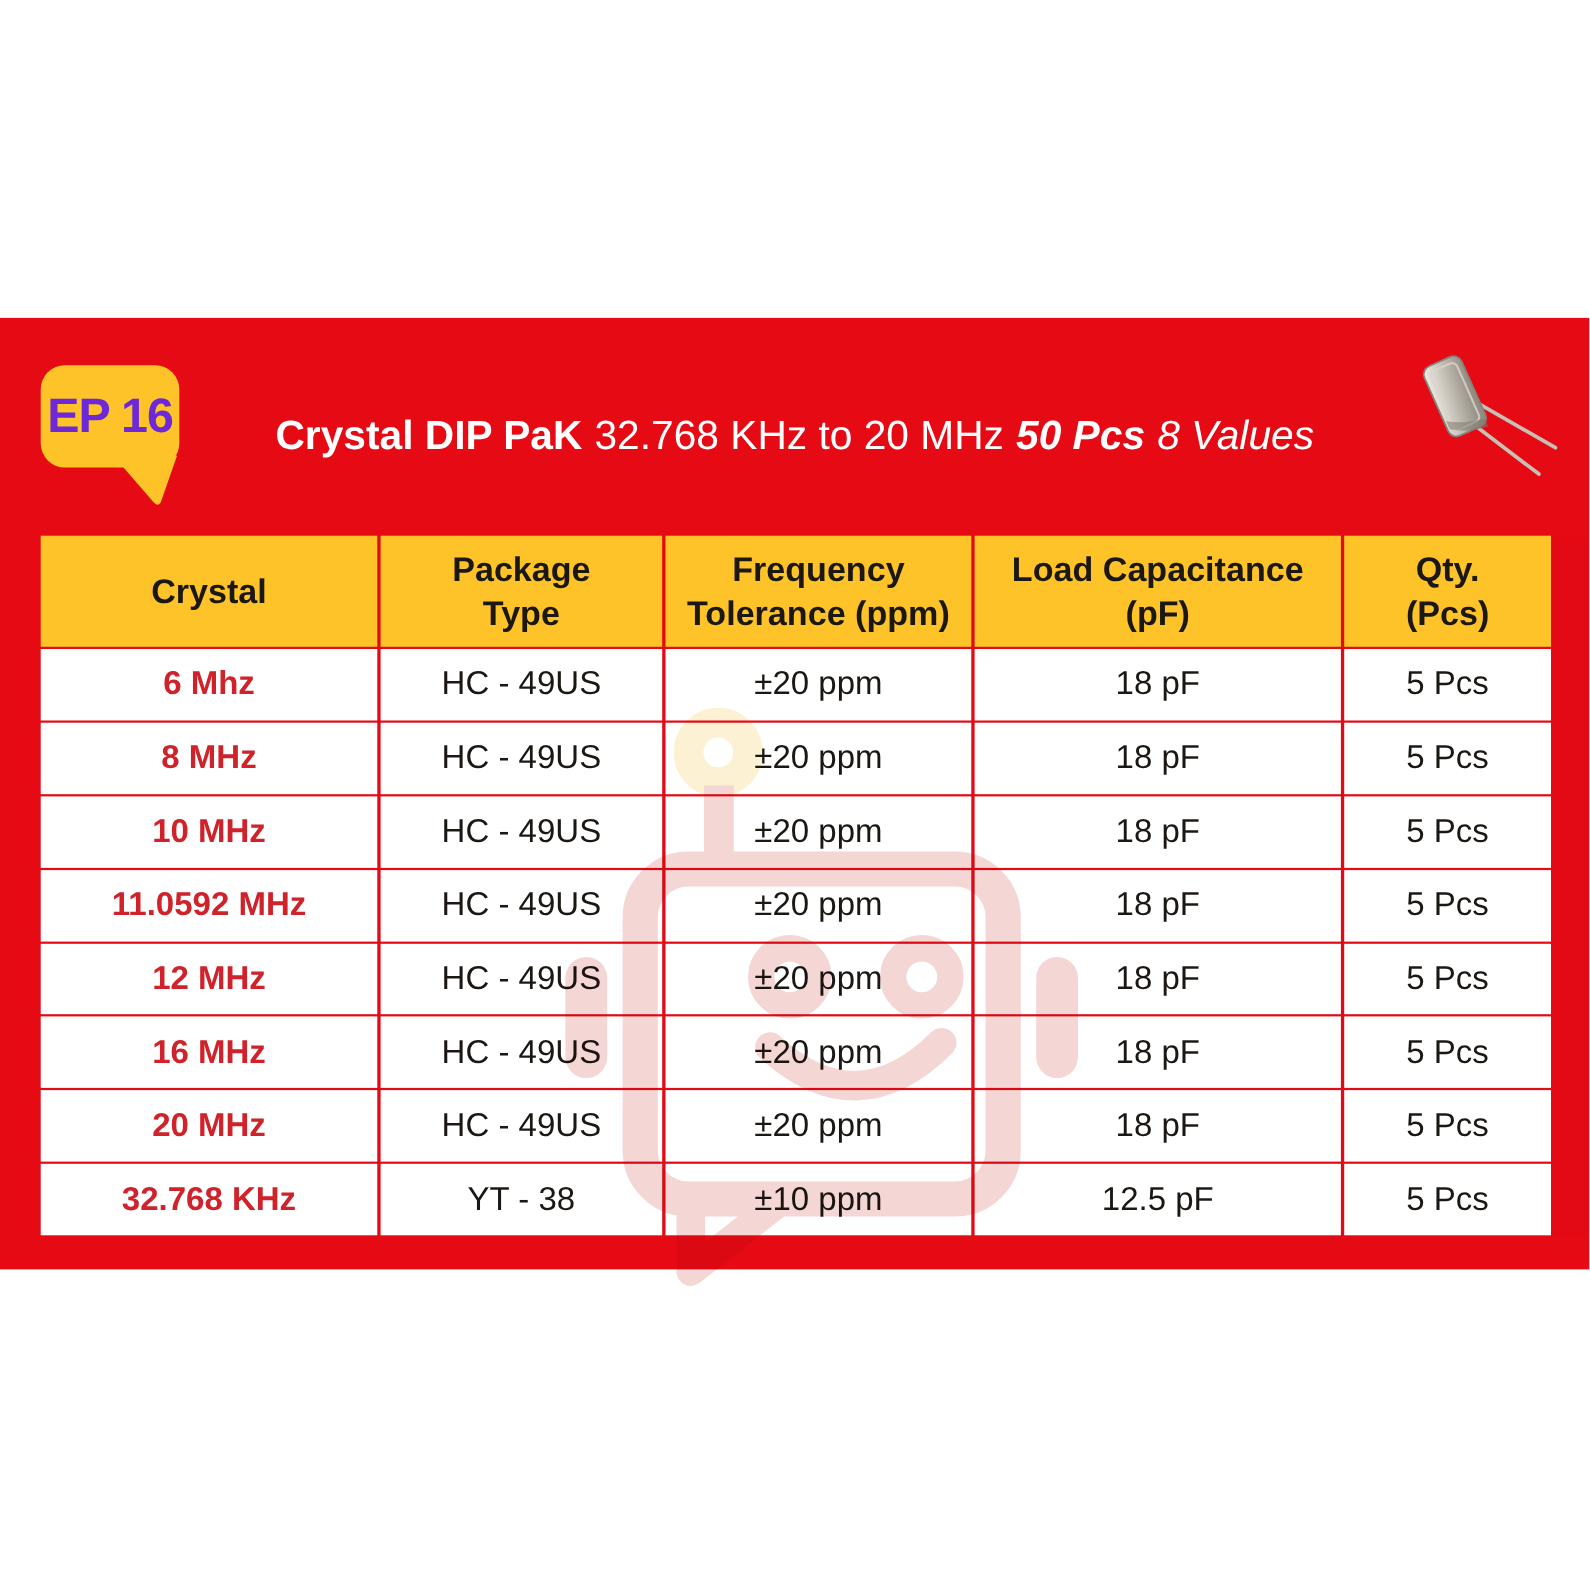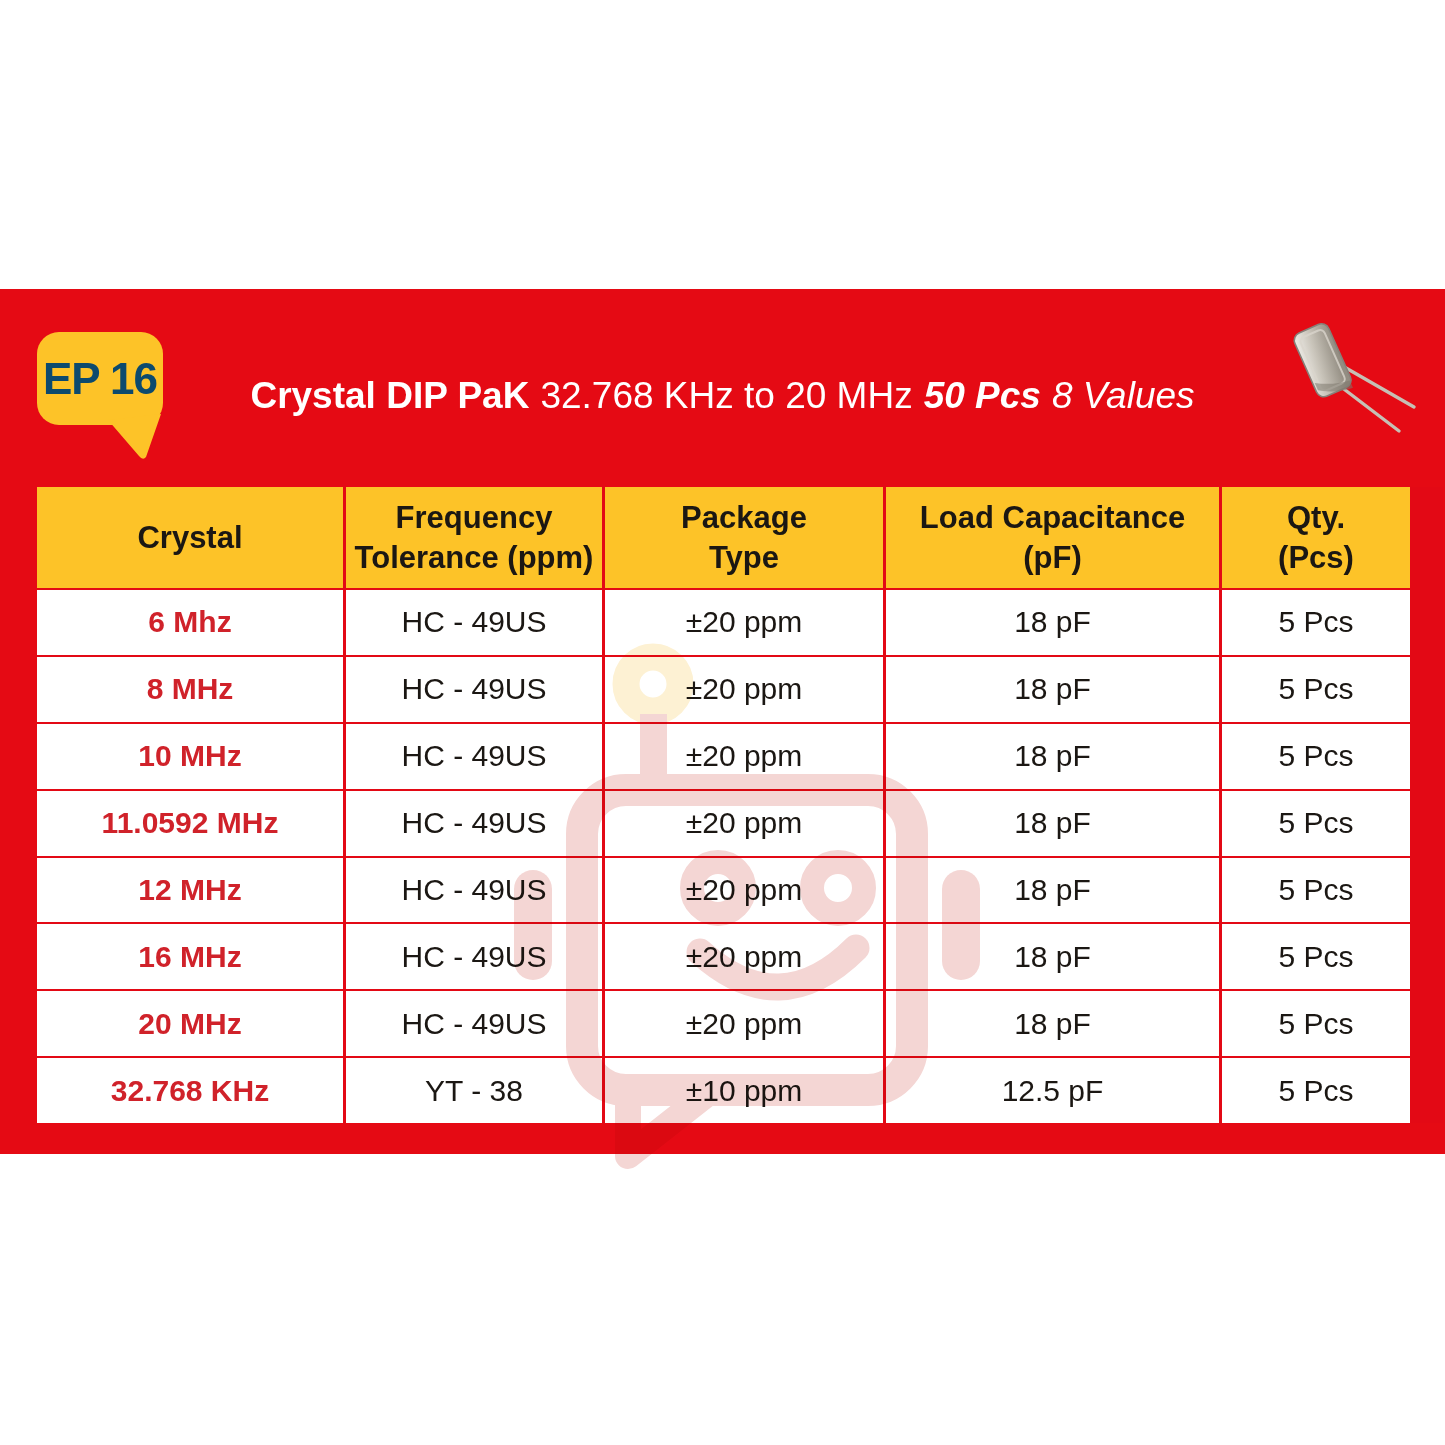--- a/index.html
+++ b/index.html
@@ -7,21 +7,21 @@
        font-family:"Liberation Sans", sans-serif;-webkit-font-smoothing:antialiased;}
   .canvas{position:absolute;inset:0;background:#ffffff;}
 
   
   .red-panel{position:absolute;left:0;top:289px;width:1445px;height:865px;background:#e50a14;}
 
   
   .badge-svg{position:absolute;left:30px;top:325px;width:155px;height:145px;z-index:5;}
   .badge-label{position:absolute;left:37px;top:332px;width:126px;height:93px;z-index:6;
     display:flex;align-items:center;justify-content:center;
-    font-size:44px;font-weight:800;letter-spacing:-1px;color:#0c4a6e;}
+    font-size:44px;font-weight:800;letter-spacing:-1px;color:#6d28d9;}
 
   
   .title{position:absolute;left:0;right:0;top:374px;z-index:5;
     display:flex;justify-content:center;align-items:baseline;gap:11px;
     color:#ffffff;font-size:37px;line-height:44px;white-space:nowrap;}
   .title .b{font-weight:700;}
   .title .bi{font-weight:700;font-style:italic;}
   .title .i{font-style:italic;}
 
   
@@ -73,24 +73,24 @@
     <line x1="57" y1="62" x2="124" y2="113" stroke="#c6c0b5" stroke-width="3.4" stroke-linecap="round"></line>
     <g transform="rotate(-24 47 42)">
       <rect x="29" y="8" width="37" height="69" rx="8" fill="url(#metal)" stroke="#87817a" stroke-width="1.6"></rect>
       <rect x="34.5" y="13.5" width="26" height="58" rx="5" fill="none" stroke="#d9d5cc" stroke-width="2" opacity="0.8"></rect>
       <path d="M31,60 q16,10 33,12 l0,8 q-17,-1 -33,-12 z" fill="#7e786e" opacity="0.55"></path>
     </g>
   </svg>
 
   <div class="table-grid" id="table-grid">
       <div class="cell th">Crystal</div>
+      <div class="cell th">Package
+Type</div>
       <div class="cell th">Frequency
 Tolerance (ppm)</div>
-      <div class="cell th">Package
-Type</div>
       <div class="cell th">Load Capacitance
 (pF)</div>
       <div class="cell th">Qty.
 (Pcs)</div>
       <div class="cell td freq">6 Mhz</div>
       <div class="cell td">HC - 49US</div>
       <div class="cell td">±20 ppm</div>
       <div class="cell td">18 pF</div>
       <div class="cell td">5 Pcs</div>
       <div class="cell td freq">8 MHz</div>

